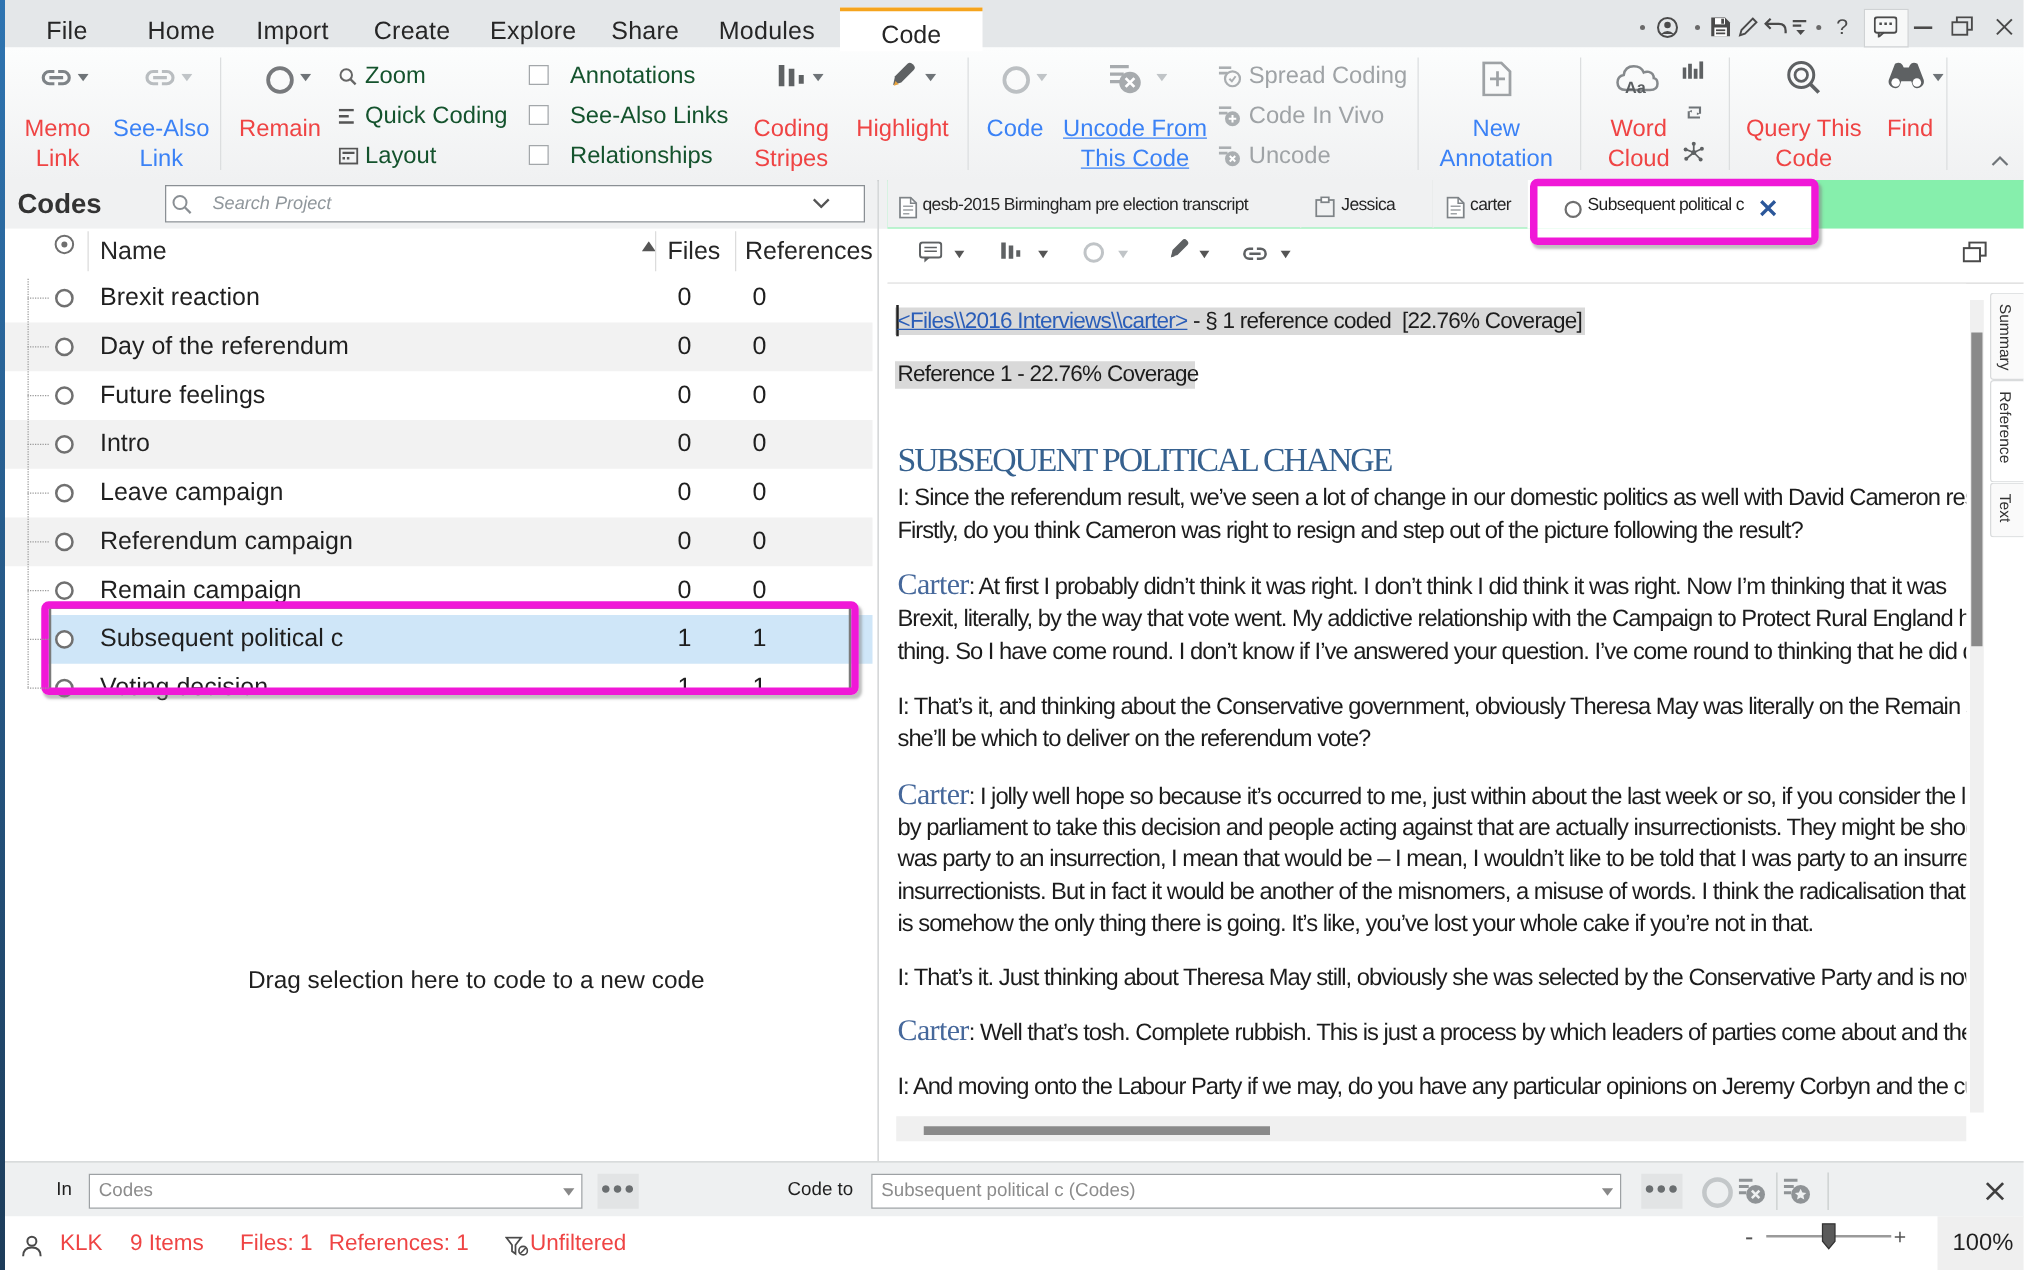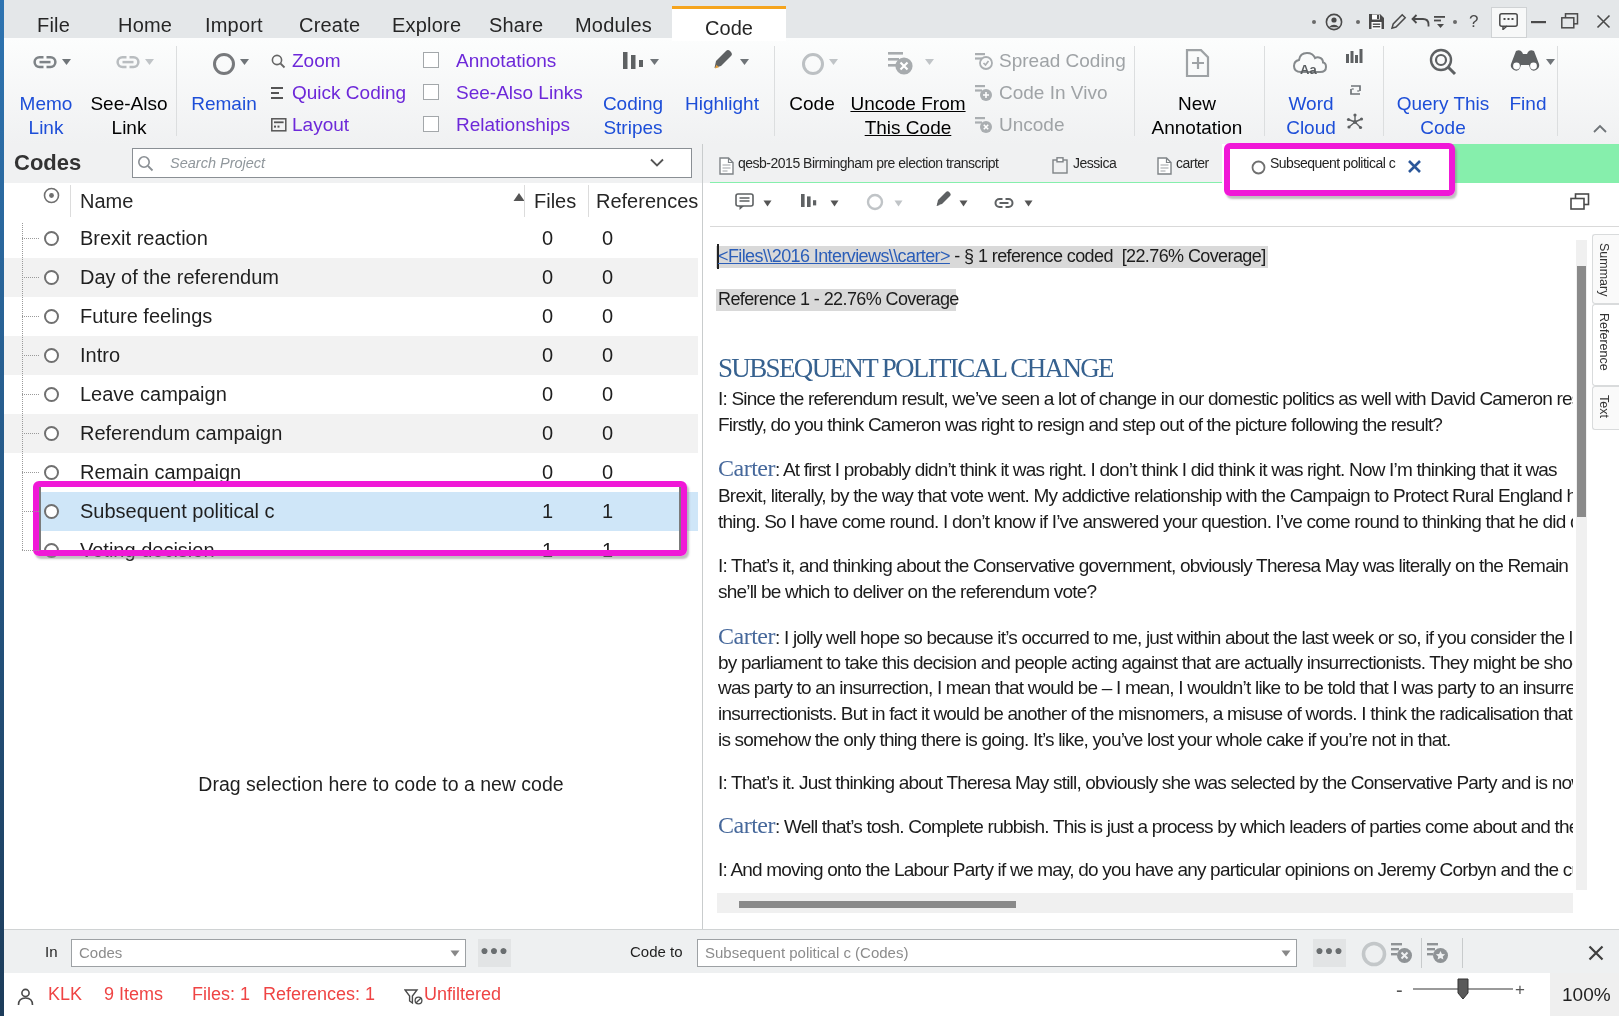--- a/index.html
+++ b/index.html
@@ -4,23 +4,23 @@
 body{width:1619px;height:1016px;overflow:hidden;position:relative;font-family:"Liberation Sans",sans-serif;background:#fff;}
 .abs{position:absolute;}
 
 #titlebar{left:0;top:0;width:1619px;height:38px;background:#e4e7e9;}
 .menuitem{position:absolute;top:14px;font-size:20px;color:#262626;letter-spacing:0.2px;}
 #codetab{position:absolute;left:672px;top:6px;width:114px;height:32px;background:#fff;border-top:3px solid #f5a41d;}
 #codetab span{position:absolute;left:0;right:0;top:8px;text-align:center;font-size:20px;color:#262626;}
 
 #ribbon{left:0;top:38px;width:1619px;height:106px;background:linear-gradient(#fcfdfd,#f0f1f2);border-bottom:1px solid #d4d6d7;}
 .rsep{position:absolute;top:46px;height:90px;width:1px;background:#dcdedf;}
-.rlabel{position:absolute;text-align:center;font-size:19px;color:#1d4ed8;line-height:24px;}
-.rlabel.dis{color:#000000;}
-.rsmall{position:absolute;font-size:19px;color:#6d28d9;white-space:nowrap;}
+.rlabel{position:absolute;text-align:center;font-size:19px;color:#ef4444;line-height:24px;}
+.rlabel.dis{color:#3b82f6;}
+.rsmall{position:absolute;font-size:19px;color:#14532d;white-space:nowrap;}
 .rsmall.dis{color:#9fa3a6;}
 .cb{position:absolute;width:14px;height:14px;background:#fff;border:1px solid #a3a7aa;}
 
 #lefthead{left:4px;top:144px;width:698px;height:39px;background:#f0f1f2;}
 #codes-title{position:absolute;left:14px;top:150px;font-size:22px;font-weight:bold;color:#333;}
 #searchbox{position:absolute;left:132px;top:148px;width:558px;height:28px;background:#fff;border:1px solid #8a8f94;}
 #leftpanel{left:4px;top:183px;width:698px;height:558px;background:#fff;}
 .hrowtxt{position:absolute;font-size:20px;color:#262626;}
 .row{position:absolute;left:0;width:694px;height:39px;}
 .row .nm{position:absolute;left:76px;top:8px;font-size:20px;color:#1f1f1f;}

